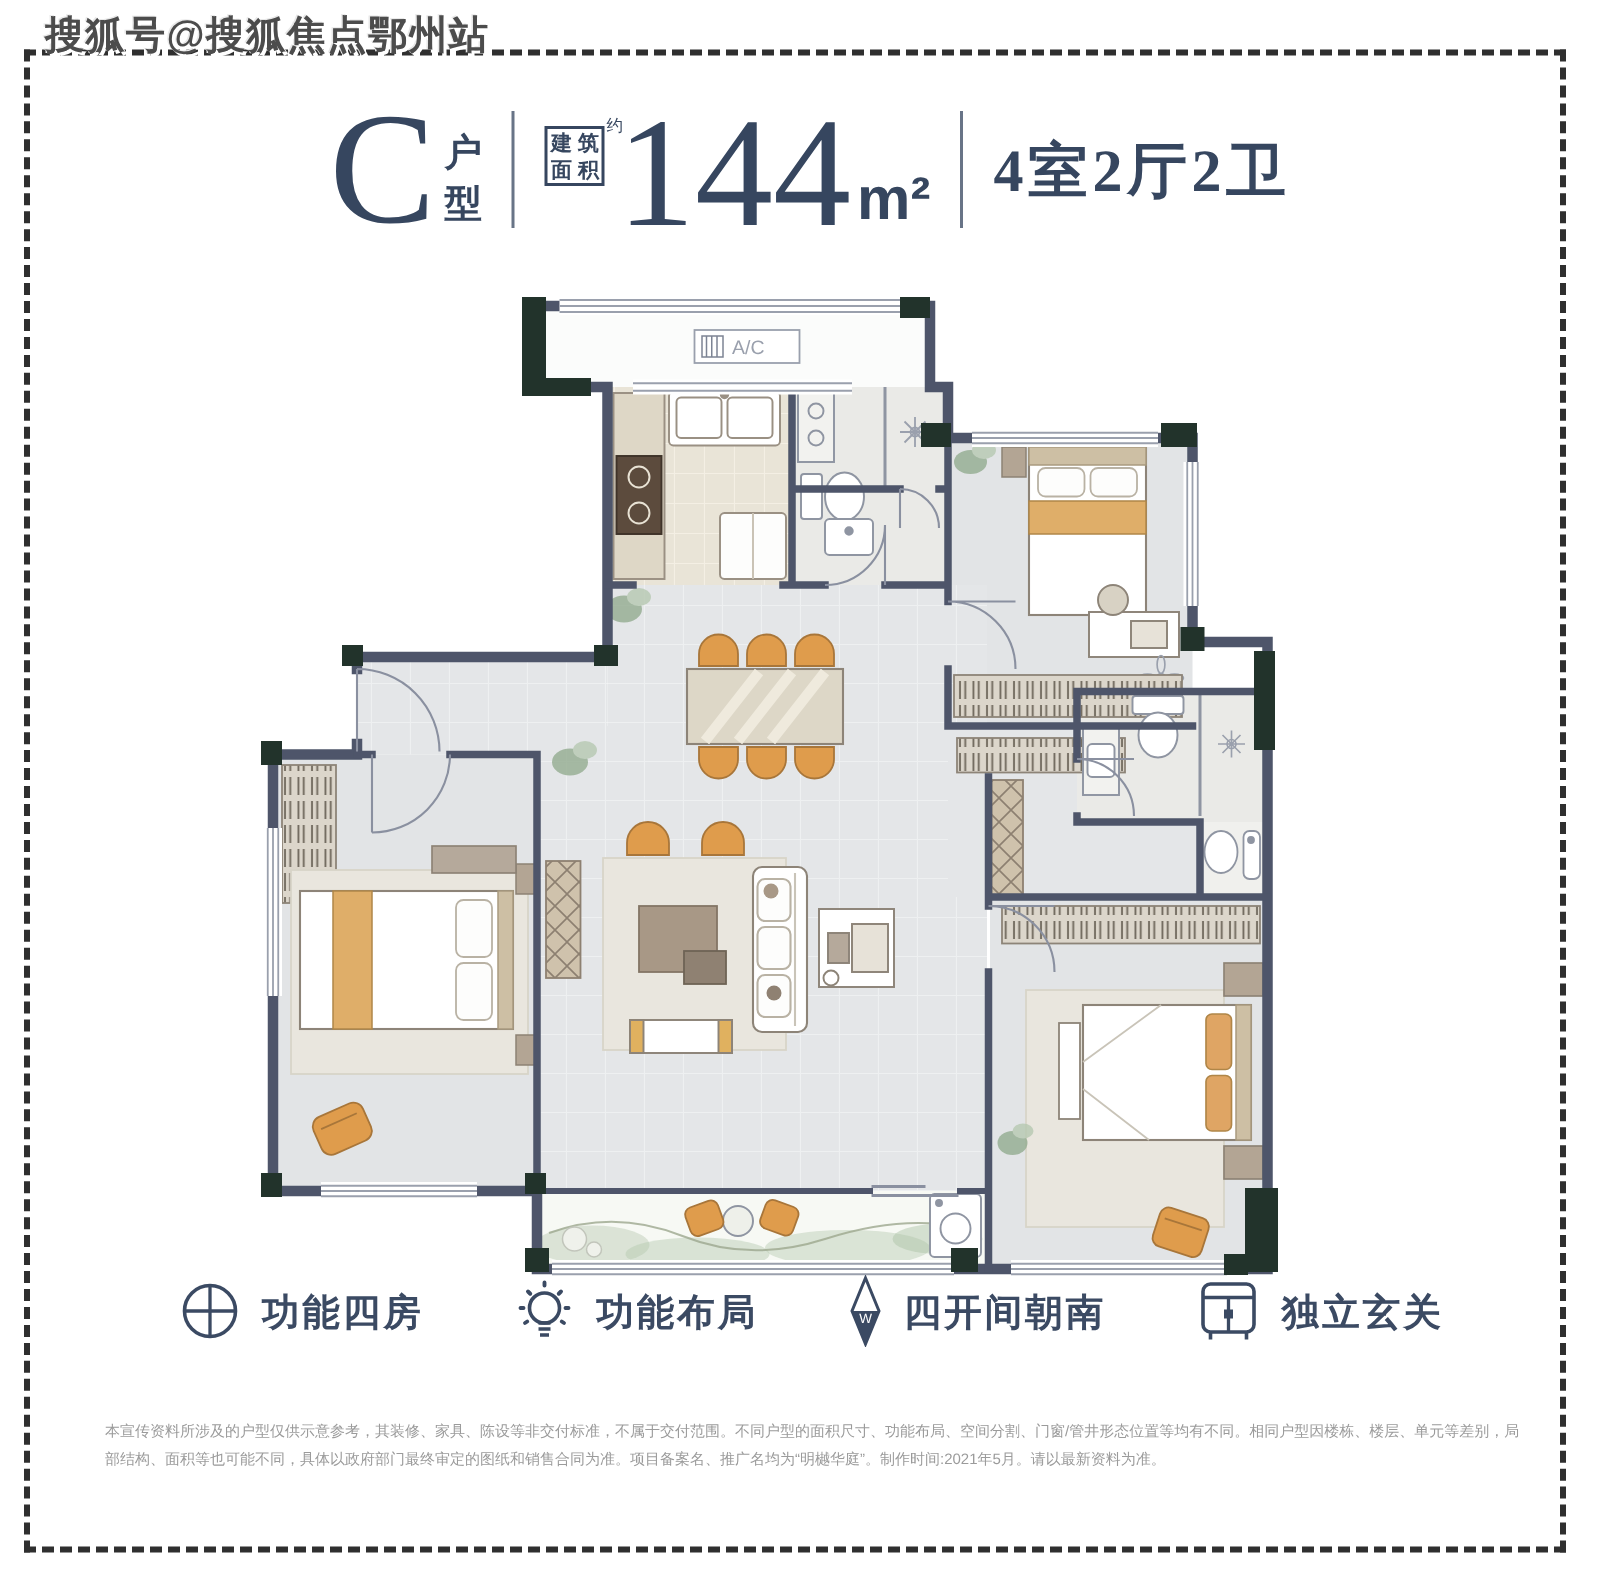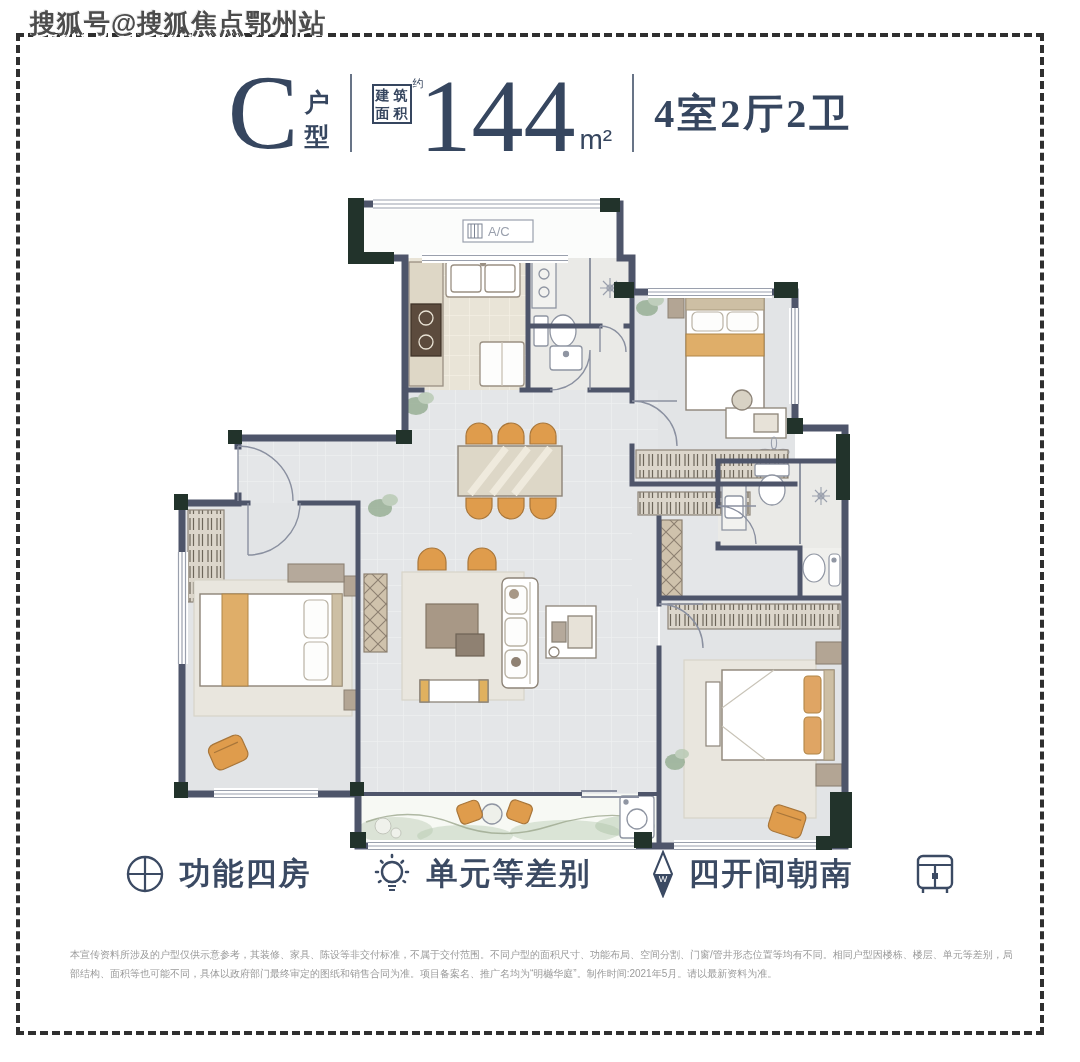--- a/index.html
+++ b/index.html
@@ -34,32 +34,32 @@
   .area-box{
     width:40px;height:40px;border:2px solid #36465f;display:grid;
     grid-template-columns:1fr 1fr;place-items:center;box-sizing:border-box;
   }
   .area-box span{font-size:14px;font-weight:700;line-height:1;}
   .area-approx{position:absolute;right:-12px;top:-8px;font-size:11px;}
   .area-value{
     font-family:"Liberation Serif","DejaVu Serif",serif;
     font-size:104px;line-height:.8;font-weight:500;margin-top:6px;
   }
-  .area-unit{font-size:28px;font-weight:400;align-self:flex-end;margin:0 0 2px 4px;}
+  .area-unit{font-size:40px;font-weight:700;align-self:flex-end;margin:0 0 2px 4px;}
   .rooms-text{font-size:40px;font-weight:600;letter-spacing:3px;
     font-family:"Liberation Serif","DejaVu Serif",serif;}
   
   .plan{position:absolute;left:170px;top:196px;z-index:2;}
   
   .features{
     position:absolute;left:0;top:850px;width:100%;display:flex;
     justify-content:center;gap:58px;align-items:center;z-index:2;
   }
   .feature{display:flex;align-items:center;gap:13px;color:#3b4a63;}
-  .feature .label{font-size:31px;font-weight:600;letter-spacing:2px;font-family:Liberation Mono, monospace;}
+  .feature .label{font-size:25px;font-weight:600;letter-spacing:2px;font-family:Liberation Mono, monospace;}
   .feature svg{display:block;}
   
   .disclaimer{
     position:absolute;left:70px;top:946px;width:945px;z-index:2;
     font-size:10px;color:#9b9b9b;line-height:1.85;text-align:left;
   }
 </style>
 </head>
 <body>
 
@@ -404,33 +404,34 @@
     <span class="label">功能四房</span>
   </div>
   <div class="feature">
     <svg width="44" height="44" viewBox="0 0 44 44">
       <circle cx="22" cy="20" r="10" fill="none" stroke="#3b4a63" stroke-width="2.4"></circle>
       <path d="M18,30 H26 M18,34 H26 M19,38 H25" stroke="#3b4a63" stroke-width="2.2" fill="none"></path>
       <g stroke="#3b4a63" stroke-width="2.6" stroke-linecap="round">
         <path d="M22,3 V5 M8,20 H6 M38,20 H36 M11,9 L12.5,10.5 M33,9 L31.5,10.5 M9,30 L10.5,29 M35,30 L33.5,29"></path>
       </g>
     </svg>
-    <span class="label">单元等差别</span>
+    <span class="label">功能布局</span>
   </div>
   <div class="feature">
     <svg width="26" height="48" viewBox="0 0 26 48">
       <path d="M13,2 L22,24 L13,46 L4,24 Z" fill="none" stroke="#3b4a63" stroke-width="2"></path>
       <path d="M4,24 L22,24 L13,46 Z" fill="#3b4a63"></path>
       <text x="13" y="32" font-size="9" fill="#ffffff" text-anchor="middle" font-family="Liberation Sans, sans-serif">W</text>
     </svg>
     <span class="label">四开间朝南</span>
   </div>
   <div class="feature">
     <svg width="46" height="44" viewBox="0 0 46 44">
       <rect x="6" y="4" width="34" height="32" rx="5" fill="none" stroke="#3b4a63" stroke-width="2.4"></rect>
       <path d="M6,13 H40 M23,13 V36" stroke="#3b4a63" stroke-width="2.2" fill="none"></path>
       <rect x="20" y="21" width="6" height="6" fill="#3b4a63"></rect>
       <path d="M11,36 V41 M35,36 V41" stroke="#3b4a63" stroke-width="2.4"></path>
     </svg>
+    <span class="label">独立玄关</span>
   </div>
 </div>
 
 <div class="disclaimer">本宣传资料所涉及的户型仅供示意参考，其装修、家具、陈设等非交付标准，不属于交付范围。不同户型的面积尺寸、功能布局、空间分割、门窗/管井形态位置等均有不同。相同户型因楼栋、楼层、单元等差别，局部结构、面积等也可能不同，具体以政府部门最终审定的图纸和销售合同为准。项目备案名、推广名均为“明樾华庭”。制作时间:2021年5月。请以最新资料为准。</div>
 
 </body></html>

